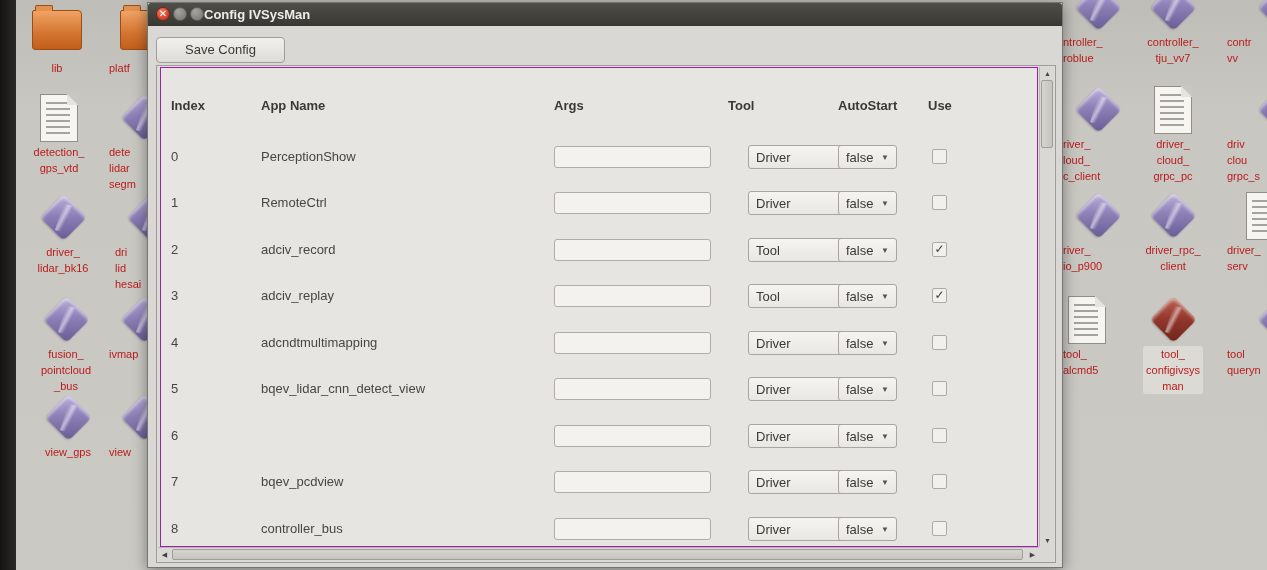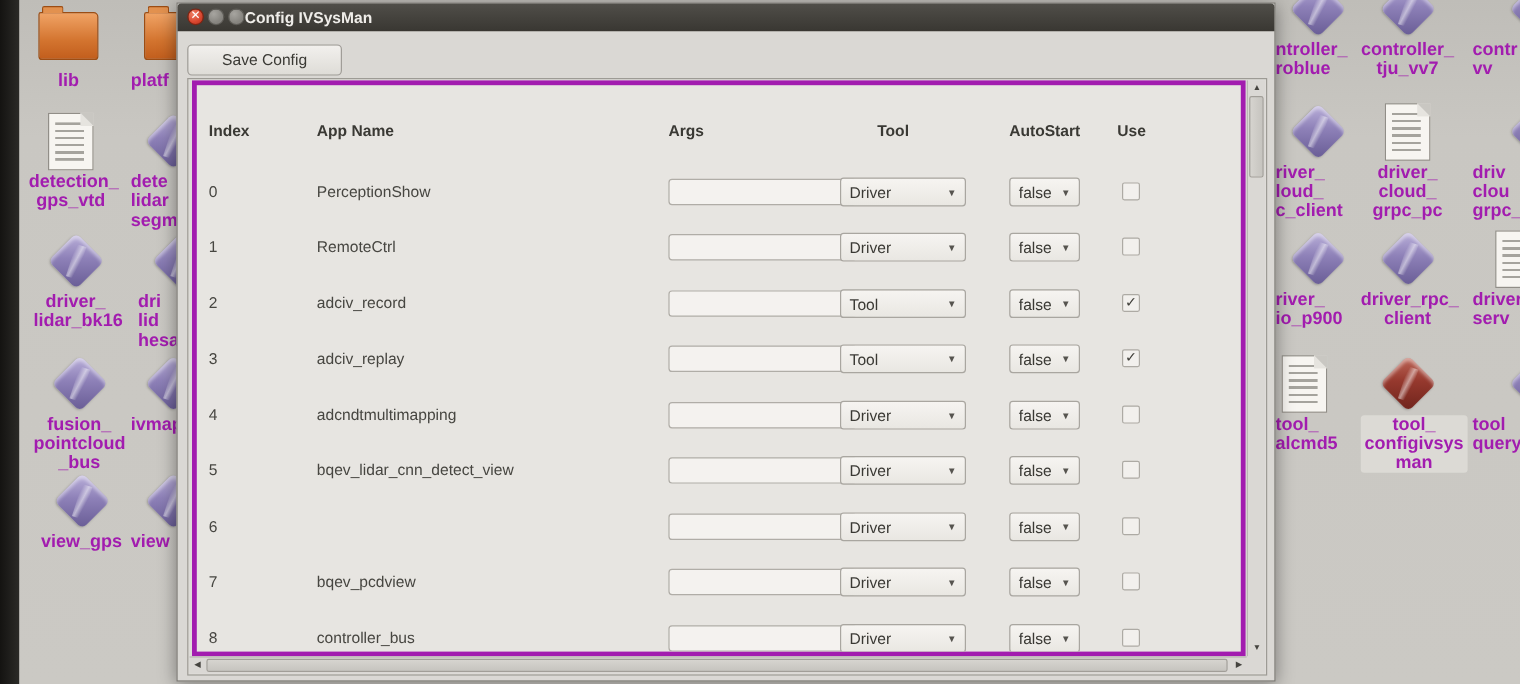--- a/index.html
+++ b/index.html
@@ -3,21 +3,21 @@
 <meta charset="utf-8">
 <style>
   * { margin:0; padding:0; box-sizing:border-box; }
   html,body { width:1267px; height:570px; overflow:hidden; }
   body { font-family:"Liberation Sans",sans-serif; background:linear-gradient(#bfbdb8,#c9c7c2 20%,#cbc9c4); position:relative; }
 
   .bezel { position:absolute; left:0; top:0; width:16px; height:570px; background:linear-gradient(90deg,#141311,#2b2a27); z-index:30; }
 
   
   .dicon { position:absolute; width:70px; z-index:1; text-align:center; cursor:default; }
-  .lbl { margin-top:2px; font-size:15px; line-height:16px; color:#a21caf; text-align:center; white-space:pre-line;font-weight:bold; }
+  .lbl { margin-top:2px; font-size:11px; line-height:16px; color:#b91c1c; text-align:center; white-space:pre-line; }
   .dicon.leftfrag .lbl, .dicon.leftfrag2 .lbl { text-align:left; padding-left:5px; }
   .dicon.selected .lbl { background:#dcdad5; border-radius:3px; padding:0 3px; display:inline-block; }
 
   .ic { position:relative; height:48px; }
   
   .diamond::before { content:""; position:absolute; left:50%; top:7px; width:33px; height:33px; margin-left:-16px;
     transform:rotate(45deg); border-radius:5px;
     background:linear-gradient(135deg,#bdb3dc 0%,#8e81b8 45%,#675b94 100%);
     box-shadow:inset 2px 2px 3px rgba(255,255,255,.45), 0 1px 2px rgba(0,0,0,.25); }
   .diamond::after { content:""; position:absolute; left:50%; top:10px; margin-left:-4px; width:9px; height:28px;
@@ -46,34 +46,34 @@
   .tb-close { left:8px; background:radial-gradient(circle at 35% 30%,#ef7f63,#d8452e 60%,#b23220); border:1px solid #7e2412;
     color:#fff; font-size:10px; line-height:12px; text-align:center; }
   .tb-min  { left:25px; background:radial-gradient(circle at 35% 30%,#a7a5a0,#86847f 65%); border:1px solid #5f5d58; }
   .tb-max  { left:42px; background:radial-gradient(circle at 35% 30%,#a7a5a0,#86847f 65%); border:1px solid #5f5d58; }
 
   .save-btn { position:absolute; left:8px; top:34px; width:129px; height:26px;
     background:linear-gradient(#f2f0ed,#dedcd7); border:1px solid #a09d98; border-radius:4px;
     font-size:13px; color:#3a3934; text-align:center; line-height:24px; }
 
   .tbl { position:absolute; left:8px; top:62px; width:900px; height:498px; border:1px solid #9d9b95; background:#dedcd8; }
-  .tbl-content { position:absolute; left:3px; top:1px; right:17px; bottom:15px; border:4px solid #a21caf; background:#e7e5e1; overflow:hidden; }
+  .tbl-content { position:absolute; left:3px; top:1px; right:17px; bottom:15px; border:1px solid #a21caf; background:#e7e5e1; overflow:hidden; }
 
   .hdr { position:absolute; top:30px; font-size:13px; color:#3a3934; font-weight:bold; white-space:nowrap; }
   .h-index{left:10px} .h-app{left:100px} .h-args{left:393px} .h-group{left:567px} .h-auto{left:677px} .h-use{left:767px}
 
   .row { position:absolute; left:0; right:0; height:28px; }
   .cell { position:absolute; font-size:13px; color:#474641; line-height:28px; white-space:nowrap; }
   .c-index{left:10px} .c-app{left:100px}
   .args-input { position:absolute; left:393px; top:3px; width:157px; height:22px; background:#f4f2ef;
     border:1px solid #b0ada7; border-radius:3px; padding:0 4px; font:13px "Liberation Sans",sans-serif; color:#3c3b37; }
   .dropdown { position:absolute; top:2px; height:24px; background:linear-gradient(#f6f4f1,#e9e7e2);
     border:1px solid #a9a6a0; border-radius:3px; font-size:13px; color:#3a3934;
     display:flex; align-items:center; justify-content:space-between; padding:0 7px; }
-  .dd-group{left:536px;width:105px} .dd-auto{left:677px;width:59px}
+  .dd-group{left:587px;width:105px} .dd-auto{left:677px;width:59px}
   .caret { font-size:8px; color:#56544f; }
   .checkbox { position:absolute; left:771px; top:6px; width:15px; height:15px; background:#f2f0ed;
     border:1px solid #adaaa4; border-radius:2px; font-size:12px; line-height:13px; text-align:center; color:#3f3e39; }
 
   
   .vbar { position:absolute; top:1px; right:1px; width:15px; bottom:15px; background:#dad8d4; border-left:1px solid #b9b7b2; }
   .vthumb { position:absolute; left:1px; right:1px; top:13px; height:68px;
     background:linear-gradient(90deg,#d6d4cf,#c6c4bf); border:1px solid #a19e98; border-radius:2px; }
   .hbar { position:absolute; left:1px; right:16px; bottom:1px; height:14px; background:#dad8d4; border-top:1px solid #b9b7b2; }
   .hthumb { position:absolute; left:14px; right:16px; top:1px; bottom:1px;

